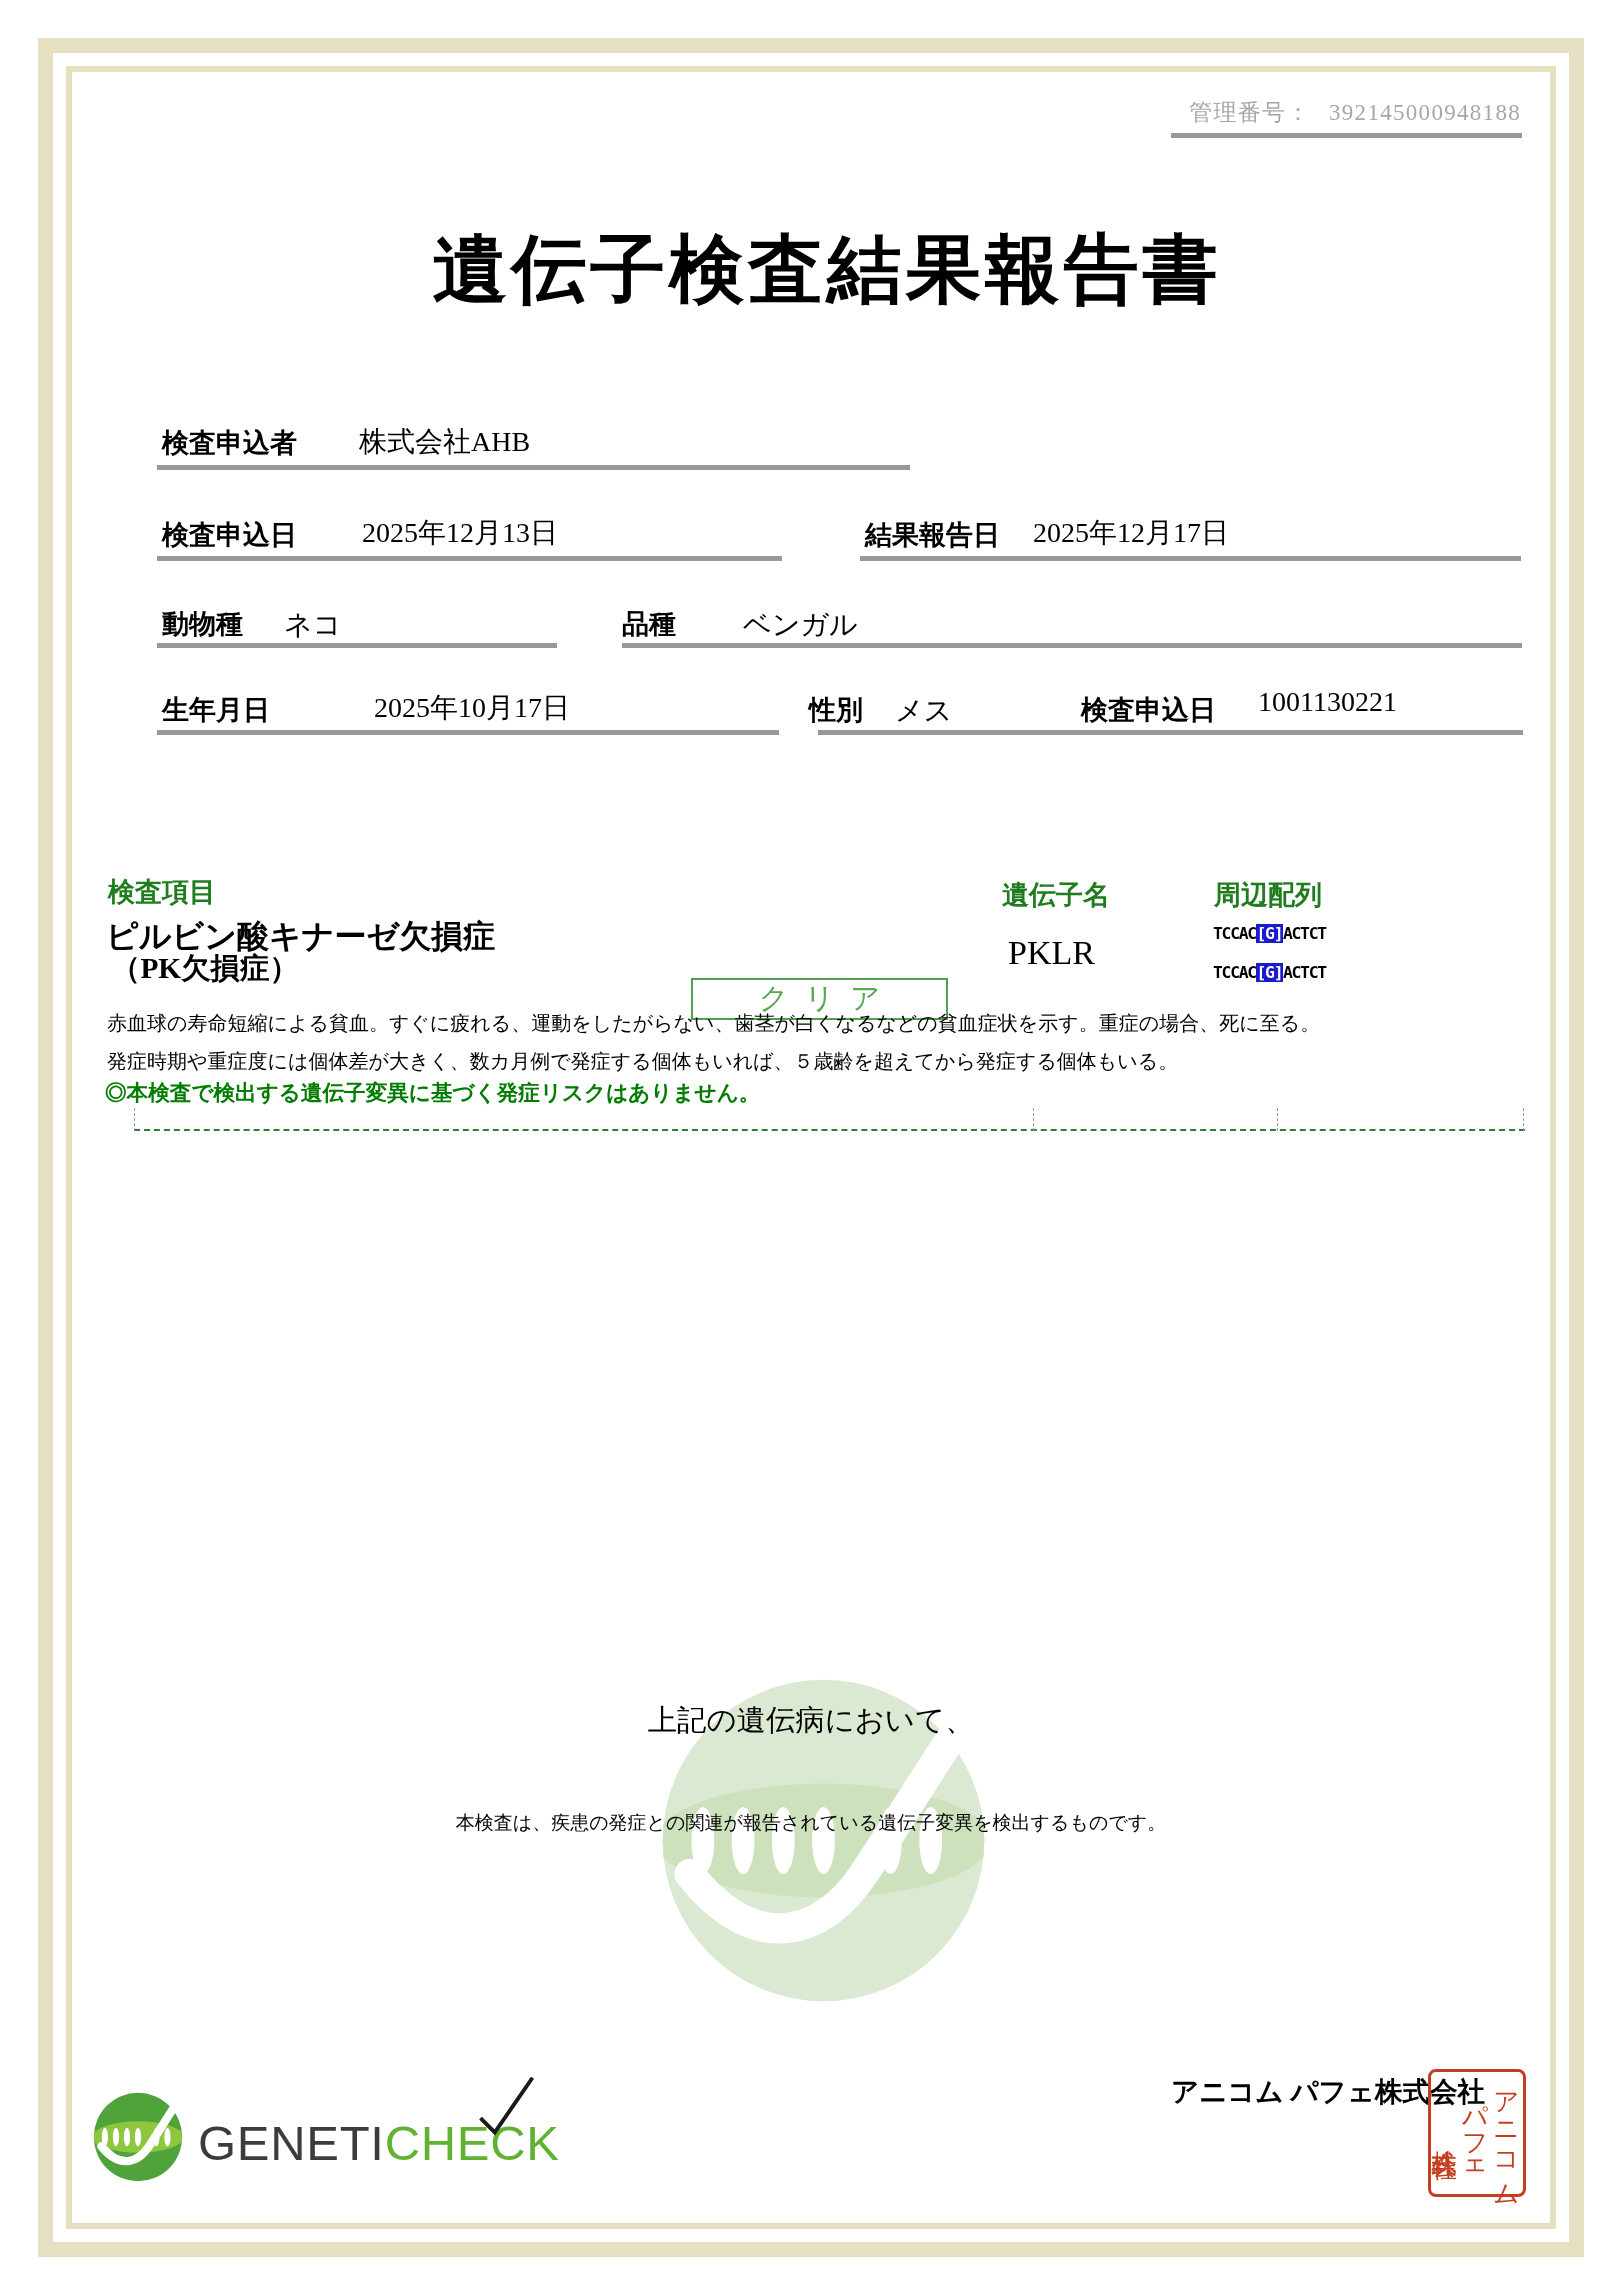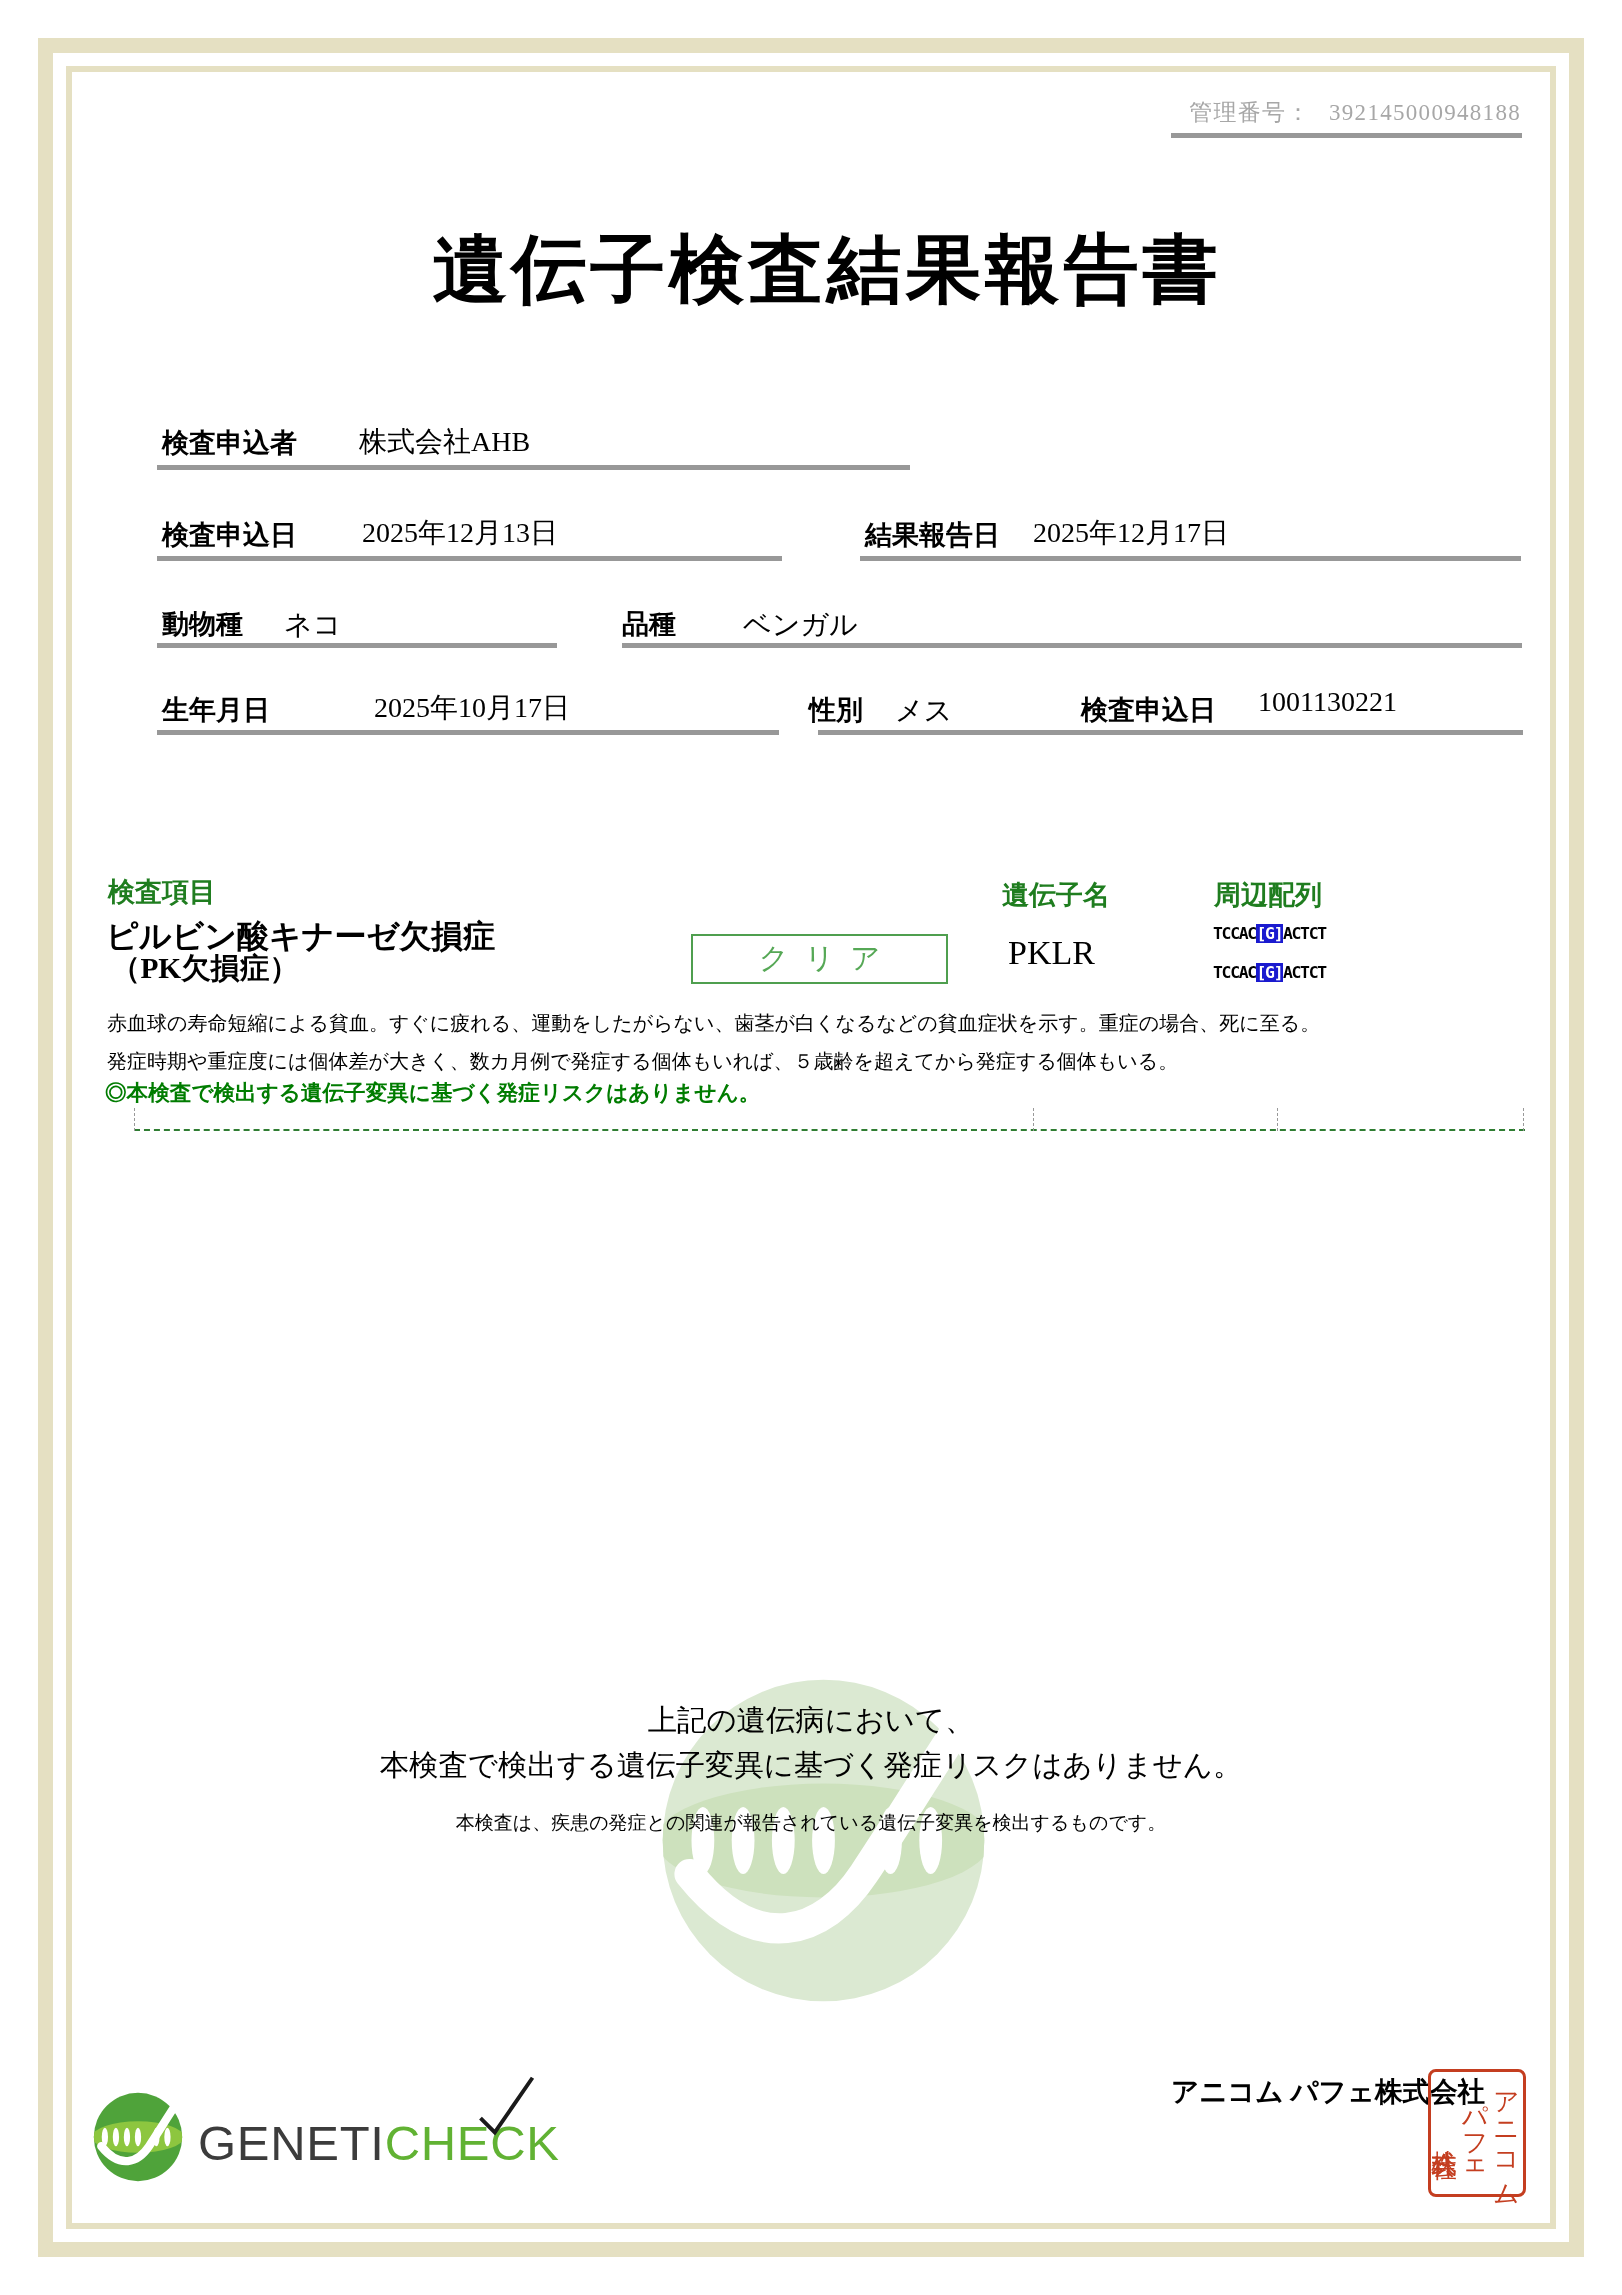--- a/index.html
+++ b/index.html
@@ -66,21 +66,21 @@
   
   .green-h { color:#1f7d1f; font-size:27px; font-weight:bold; }
   .r-item   { top:874px; left:108px; }
   .r-gene-h { top:877px; left:1002px; }
   .r-seq-h  { top:877px; left:1214px; }
 
   .disease1 { top:915px; left:106px; font-size:32px; font-weight:bold; }
   .disease2 { top:949px; left:111px; font-size:29.4px; font-weight:bold; }
 
   .clear-box {
-    top:934px; left:691px; width:257px; height:50px;
+    top:978px; left:691px; width:257px; height:42px;
     border:2px solid #4f9f4f; display:flex; align-items:center; justify-content:center;
     font-size:29.4px; color:#56a856; letter-spacing:15.7px; text-indent:15.7px;
   }
   .gene-v { top:934px; left:1008px; font-size:34px; }
 
   .seq { font-family:"DejaVu Sans Mono", monospace; font-size:16.4px; font-weight:bold; letter-spacing:-1.3px; }
   .seq1 { top:924px; left:1213px; }
   .seq2 { top:963px; left:1213px; }
   .seq .var { background:#1a1acf; color:#ffffff; padding:0 0.7px; }
 
@@ -202,21 +202,20 @@
       <ellipse cx="26" cy="50" rx="3.4" ry="10" fill="#ffffff"></ellipse>
       <ellipse cx="38" cy="50" rx="3.4" ry="10" fill="#ffffff"></ellipse>
       <ellipse cx="50" cy="50" rx="3.4" ry="10" fill="#ffffff"></ellipse>
       <ellipse cx="70" cy="50" rx="3.4" ry="10" fill="#ffffff"></ellipse>
       <ellipse cx="82" cy="50" rx="3.4" ry="10" fill="#ffffff"></ellipse>
     </g>
     <path d="M10,60 C30,85 50,78 62,60 C72,45 81,30 91,15" stroke="#ffffff" stroke-width="9" fill="none" stroke-linecap="round"></path>
   </svg>
 
   <div class="abs sans sum1">上記の遺伝病において、</div>
-  <div class="abs sans sum2">本検査で検出する遺伝子変異に基づく発症リスクはありません。</div>
   <div class="abs sans sms1">本検査は、疾患の発症との関連が報告されている遺伝子変異を検出するものです。</div>
 
   <svg class="abs logo-mark" viewBox="0 0 100 100">
     <defs>
         <clipPath id="lgclip">
           <circle cx="50" cy="50" r="48"></circle>
         </clipPath>
       </defs>
     <circle cx="50" cy="50" r="48" fill="#4fa33a"></circle>
     <g clip-path="url(#lgclip)">

